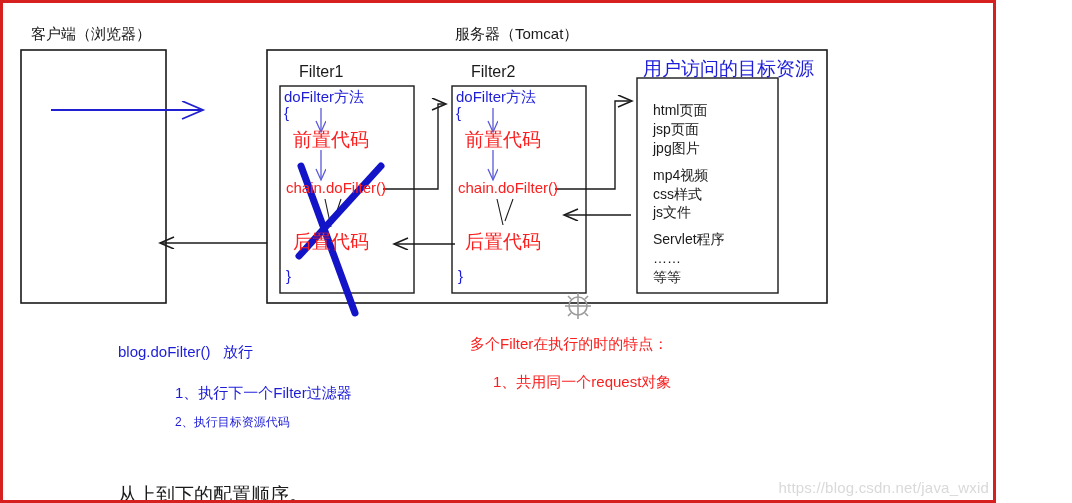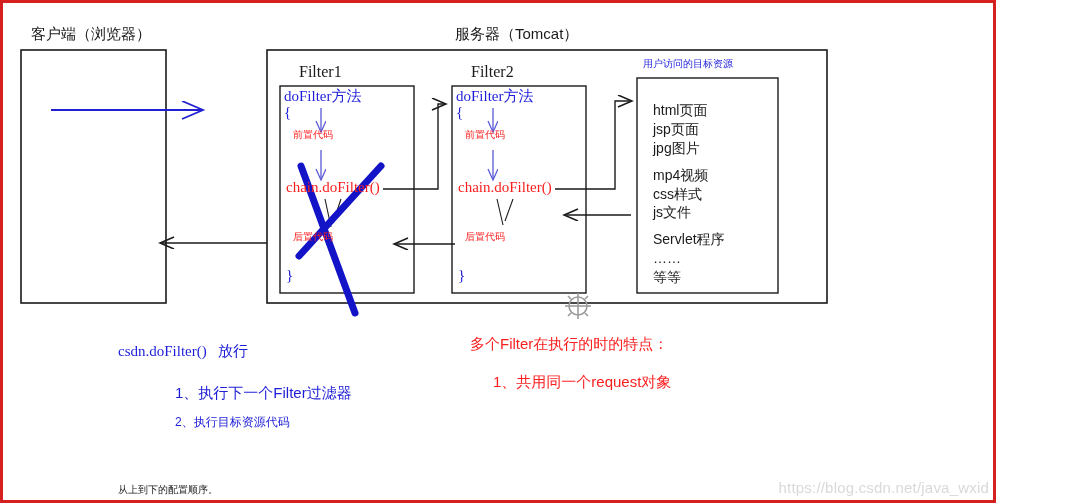--- a/index.html
+++ b/index.html
@@ -25,23 +25,23 @@
     pointer-events: none;
   }
   .txt {
     position: absolute;
     white-space: pre;
     line-height: 1.15;
   }
   .blk { color: #1a1a1a; }
   .blue { color: #1d1dd8; }
   .red  { color: #fb2020; }
-  .label-md { font-size: 10px; }
+  .label-md { font-size: 19px; }
   .label-lg { font-size: 15px; }
-  .mono { font-family: Liberation Serif, serif; text-align: center; }
+  .mono { font-family: Liberation Sans, sans-serif; text-align: center; }
   .watermark {
     position: absolute;
     right: 4px;
     bottom: 4px;
     font-size: 15px;
     color: #d9d9d9;
     font-family: "Liberation Sans", sans-serif;
     letter-spacing: 0.2px;
     white-space: nowrap;
   }
@@ -138,21 +138,21 @@
   <div class="txt blue mono" style="left:453px; top:85px; font-size:15px;">doFilter方法</div>
   <div class="txt blue mono" style="left:453px; top:101px; font-size:15px;">{</div>
   <div class="txt red label-md" style="left:462px; top:126px;">前置代码</div>
   <div class="txt red mono" style="left:455px; top:176px; font-size:15px;">chain.doFilter()</div>
   <div class="txt red label-md" style="left:462px; top:228px;">后置代码</div>
   <div class="txt blue mono" style="left:455px; top:264px; font-size:15px;">}</div>
 
   <div class="txt blue label-md" style="left:640px; top:55px;">用户访问的目标资源</div>
   <div class="resource-list" id="resource-list" style="left:650px; top:98px;"><div style="height: auto;">html页面</div><div style="height: auto;">jsp页面</div><div style="height: auto;">jpg图片</div><div style="height: 8px;"></div><div style="height: auto;">mp4视频</div><div style="height: auto;">css样式</div><div style="height: auto;">js文件</div><div style="height: 8px;"></div><div style="height: auto;">Servlet程序</div><div style="height: auto;">……</div><div style="height: auto;">等等</div></div>
 
-  <div class="txt blue mono" style="left:115px; top:340px; font-size:15px;">csdn.doFilter()   放行</div>
+  <div class="txt blue mono" style="left:115px; top:340px; font-size:15px;">blog.doFilter()   放行</div>
   <div class="txt blue label-md" style="left:172px; top:381px; font-size:15px;">1、执行下一个Filter过滤器</div>
   <div class="txt blue label-md" style="left:172px; top:413px; font-size:12px;">2、执行目标资源代码</div>
 
   <div class="txt blk label-md" style="left:115px; top:481px;">从上到下的配置顺序。</div>
 
   <div class="txt red label-lg" style="left:467px; top:332px;">多个Filter在执行的时的特点：</div>
   <div class="txt red label-lg" style="left:490px; top:370px;">1、共用同一个request对象</div>
 
   <div class="watermark">https://blog.csdn.net/java_wxid</div>
 

